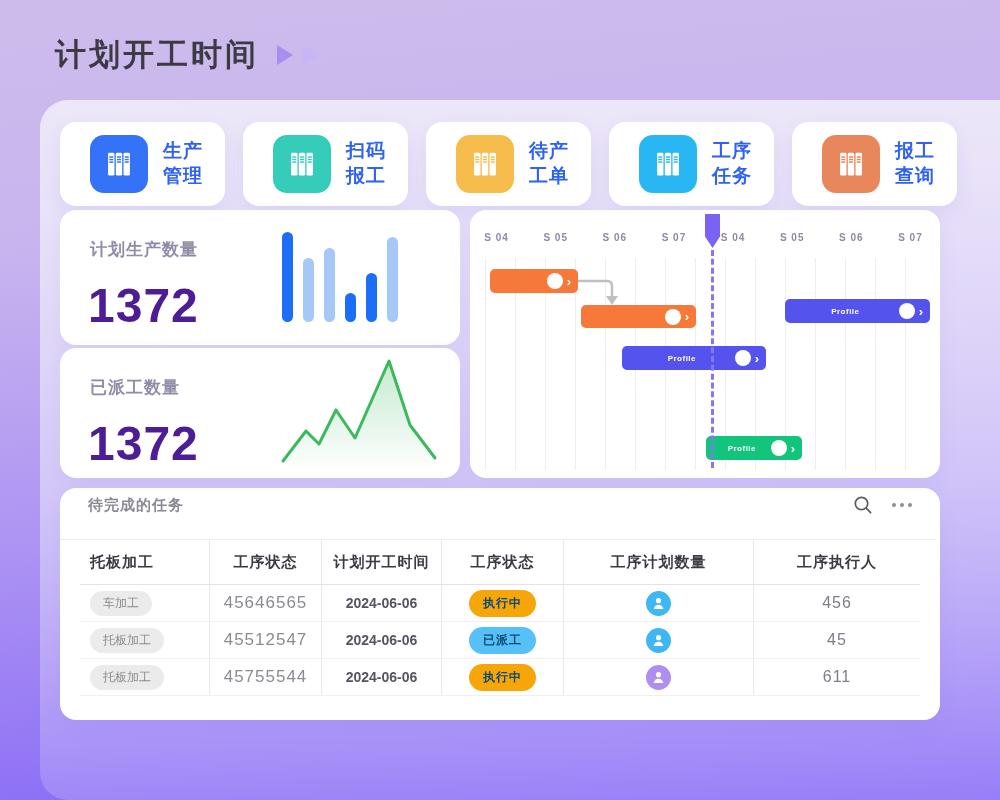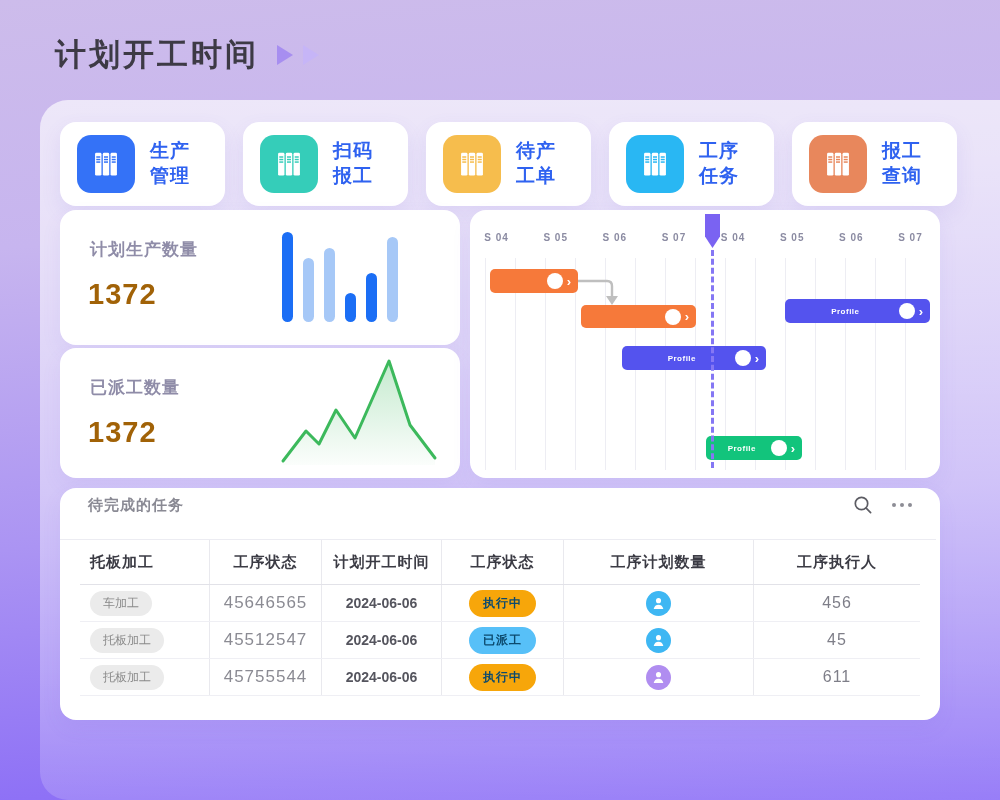--- a/index.html
+++ b/index.html
@@ -15,31 +15,31 @@
   .tri.t1 { background:#a78ef0; margin-left:8px; }
   .tri.t2 { background:#c6b5f7; }
 
   
   .panel { position:absolute; left:40px; top:100px; width:1000px; height:700px;
            border-radius:28px; 
            background:linear-gradient(180deg,rgba(255,255,255,.66) 0%,rgba(255,255,255,.45) 55%,rgba(255,255,255,.16) 100%); }
 
   
   .nav-card { position:absolute; top:22px; height:84px; width:165px; background:#fff;
-              border-radius:16px; display:flex; align-items:center; padding-left:17px; gap:15px;
+              border-radius:16px; display:flex; align-items:center; padding-left:30px; gap:15px;
               box-shadow:0 8px 20px rgba(110,90,220,.10); cursor:pointer; }
   .tile { width:58px; height:58px; border-radius:14px; display:flex; align-items:center; justify-content:center; }
   .nav-lbl { font-size:19px; line-height:1.3; font-weight:700; color:#2f62f0; letter-spacing:1px; }
 
   
   .card { position:absolute; background:#fff; border-radius:16px; box-shadow:0 8px 20px rgba(110,90,220,.08); }
   .stat1 { left:20px; top:110px; width:400px; height:135px; }
   .stat2 { left:20px; top:248px; width:400px; height:130px; }
   .stat-title { position:absolute; left:30px; top:28px; font-size:17px; font-weight:600; color:#8f8ca8; letter-spacing:1px; }
-  .stat-val { position:absolute; left:28px; top:68px; font-size:29px; font-weight:800; color:#a16207; letter-spacing:1px; }
+  .stat-val { position:absolute; left:28px; top:68px; font-size:48px; font-weight:800; color:#4c1d95; letter-spacing:1px; }
   .mini-bars { position:absolute; left:222px; bottom:23px; display:flex; align-items:flex-end; gap:10px; }
   .mini-bars i { display:block; width:11px; border-radius:6px; }
   .trend { position:absolute; left:218px; top:7px; }
 
   
   .gantt { left:430px; top:110px; width:470px; height:268px; }
   .g-ticks { position:absolute; left:-3px; top:22px; right:0; display:flex; }
   .g-ticks span { width:60px; text-align:center; font-size:10px; font-weight:700; color:#8b8ba2; letter-spacing:1px; }
   .g-grid { position:absolute; left:15px; right:8px; top:48px; bottom:8px;
             background:repeating-linear-gradient(90deg,#ededf3 0 1px,transparent 1px 30px); }

